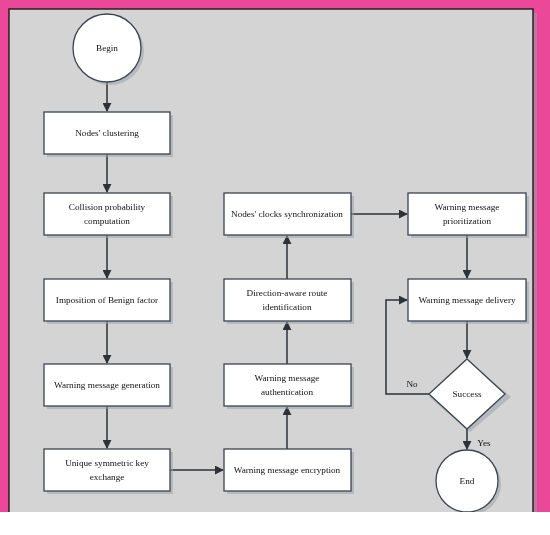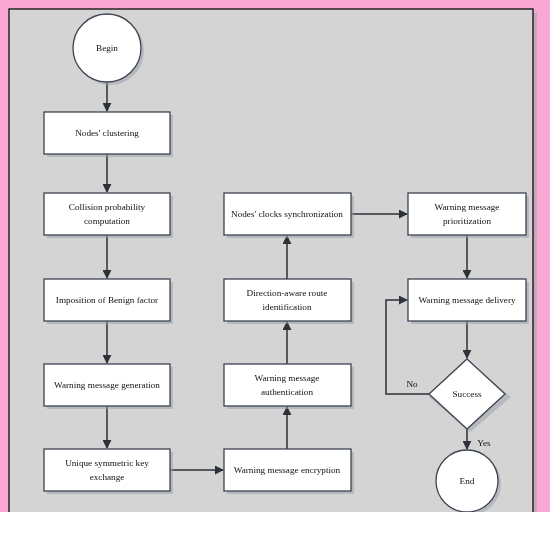--- a/index.html
+++ b/index.html
@@ -5,21 +5,21 @@
 <style>
   html, body {
     margin: 0;
     padding: 0;
     background: #ffffff;
   }
   #canvas {
     position: relative;
     width: 550px;
     height: 512px;
-    background: #f9a8d4;
+    background: #ec4899;
     font-family: "Liberation Serif", "DejaVu Serif", serif;
     overflow: hidden;
   }
   #diagram-svg {
     position: absolute;
     left: 0;
     top: 0;
     width: 550px;
     height: 535px;
   }

